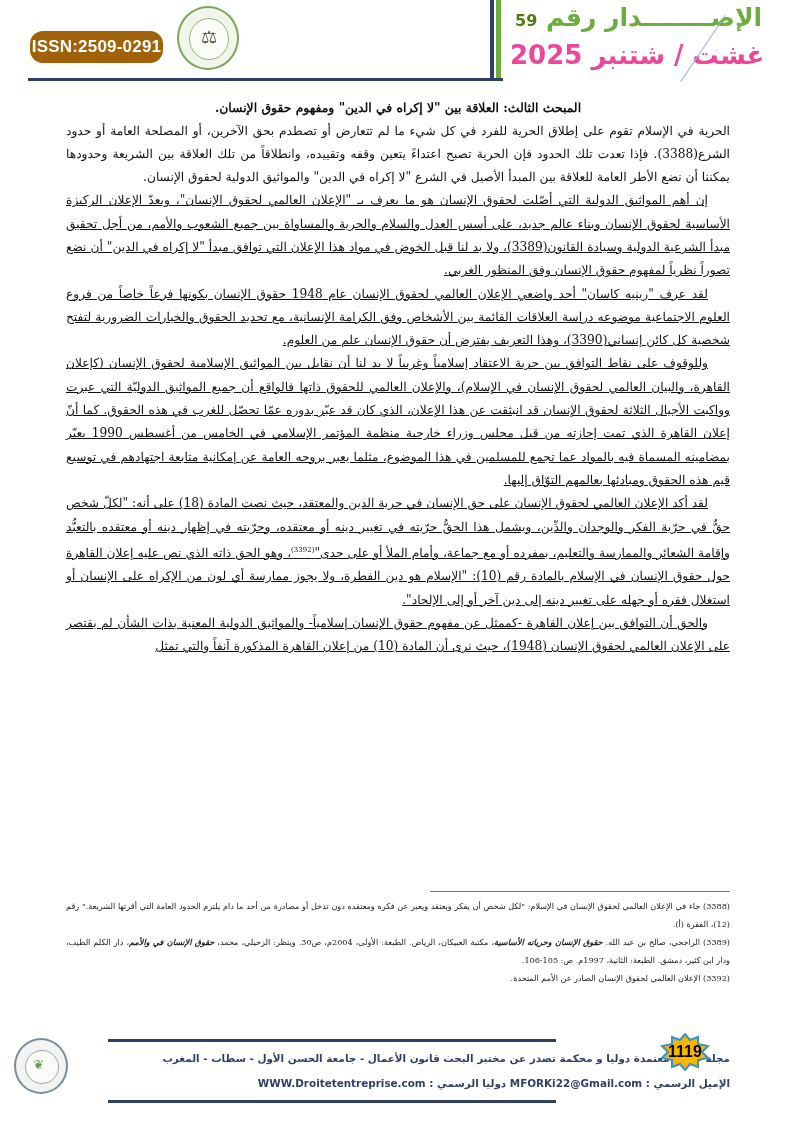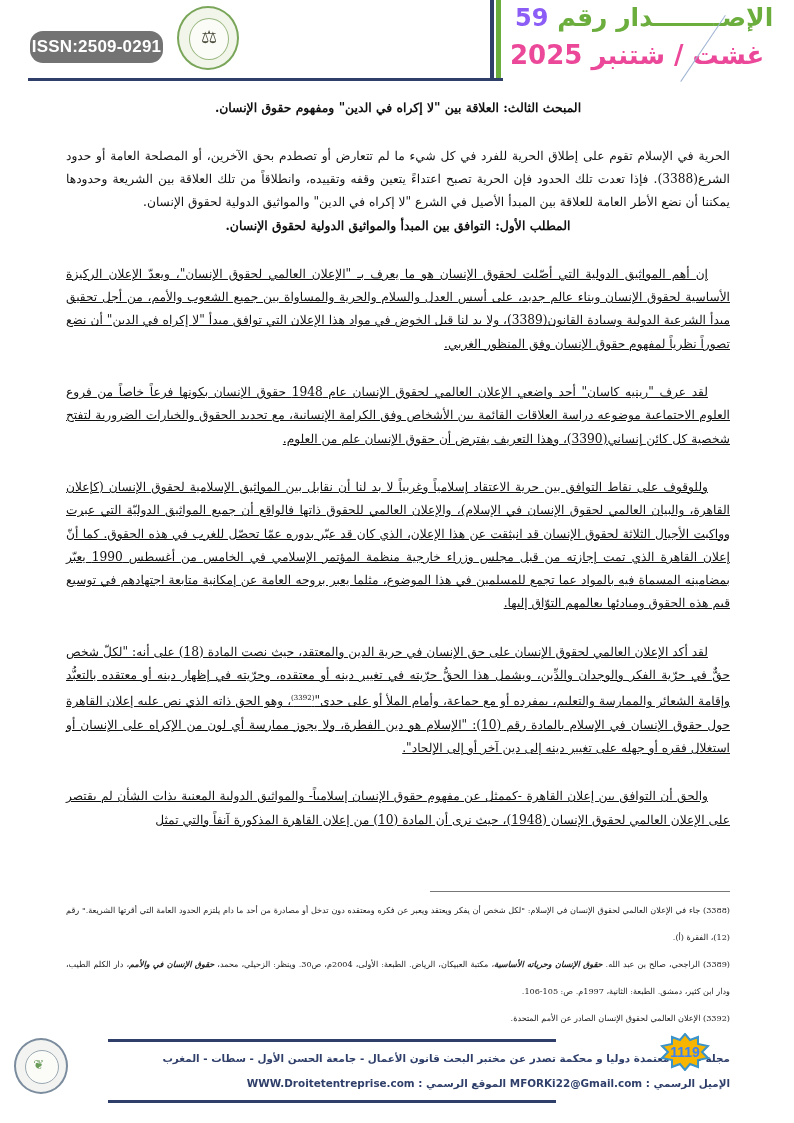--- a/index.html
+++ b/index.html
@@ -3,21 +3,21 @@
 <meta charset="utf-8">
 <style>
   * { box-sizing: border-box; margin: 0; padding: 0; }
   html, body { width: 794px; height: 1123px; background: #ffffff; overflow: hidden; }
   body { position: relative; font-family: "DejaVu Sans", sans-serif; color: #1a1a1a; }
 
   
   .header { position: absolute; left: 0; top: 0; width: 794px; height: 90px; }
   .issn-badge {
     position: absolute; left: 30px; top: 31px; width: 133px; height: 32px;
-    background: #737373; border-radius: 13px; color: #fff;
+    background: #a16207; border-radius: 13px; color: #fff;
     font-family: "Liberation Sans", sans-serif; font-size: 17px; font-weight: bold;
     display: flex; align-items: center; justify-content: center; letter-spacing: 0.2px;
   }
   .lab-seal {
     position: absolute; left: 177px; top: 6px; width: 62px; height: 64px;
     border-radius: 50%; border: 2px solid #7aa65a; background: #f2f6ea;
   }
   .lab-seal::before {
     content: ""; position: absolute; left: 10px; top: 10px; width: 38px; height: 40px;
     border-radius: 50%; border: 1px solid #99b77f; background: #fbfcf7;
@@ -45,21 +45,21 @@
   }
   .journal-logo .jl-book {
     position: absolute; left: 130px; top: 6px; width: 74px; height: 58px;
   }
   .vbar-blue { position: absolute; left: 490px; top: 0; width: 4px; height: 78px; background: #2f3f6a; }
   .vbar-green { position: absolute; left: 496px; top: 0; width: 5px; height: 78px; background: #6cae3e; }
   .issue-no {
     position: absolute; left: 515px; top: 3px; font-size: 25px; font-weight: bold;
     color: #6cae3e; direction: rtl; white-space: nowrap;
   }
-  .issue-no .num { color: #8b5cf6; font-size: 24px; }
+  .issue-no .num { color: #4d7c0f; font-size: 16px; }
   .issue-date {
     position: absolute; left: 510px; top: 40px; font-size: 26px; font-weight: bold;
     color: #ec4899; direction: rtl; white-space: nowrap;
   }
   .diag-line {
     position: absolute; left: 725px; top: 15px; width: 1px; height: 80px; background: #9fb4d2;
     transform: rotate(34deg); transform-origin: top left;
   }
   .header-rule {
     position: absolute; left: 28px; top: 78px; width: 475px; height: 3px; background: #2f3f6a;
@@ -67,44 +67,44 @@
 
   
   .content {
     position: absolute; left: 66px; top: 96px; width: 664px;
     direction: rtl; text-align: justify;
     font-family: "DejaVu Serif", serif; font-size: 12.2px; line-height: 23.3px; color: #111;
   }
   .content h2 {
     font-size: 12.4px; font-weight: bold; text-align: center; line-height: 23.5px;
   }
-  .content p { text-align-last: right; margin-top: 25px; }
+  .content p { text-align-last: right; }
   .content p.indent { text-indent: 22px; text-decoration: underline; }
   .content sup { font-size: 7px; }
 
   
   .fn-rule { position: absolute; left: 430px; top: 891px; width: 300px; height: 1px; background: #777; }
   .footnotes {
     position: absolute; left: 66px; top: 897px; width: 664px; direction: rtl;
-    font-family: "DejaVu Serif", serif; font-size: 8.1px; line-height: 27px; color: #222;
+    font-family: "DejaVu Serif", serif; font-size: 8.1px; line-height: 18px; color: #222;
     text-align: justify;
   }
   .footnotes b { font-style: italic; }
 
   
   .footer-rule-top { position: absolute; left: 108px; top: 1039px; width: 448px; height: 3px; background: #2f3f6a; }
   .footer-rule-bot { position: absolute; left: 108px; top: 1100px; width: 448px; height: 3px; background: #2f3f6a; }
   .page-star {
     position: absolute; left: 660px; top: 1033px; width: 50px; height: 38px;
   }
   .page-star svg { position: absolute; left: 0; top: 0; }
   .page-num {
     position: absolute; left: 0; top: 0; width: 50px; height: 38px;
     display: flex; align-items: center; justify-content: center;
-    font-family: "Liberation Sans", sans-serif; font-weight: bold; font-size: 14px; color: #3b82f6;
+    font-family: "Liberation Sans", sans-serif; font-weight: bold; font-size: 16px; color: #000000;
   }
   .footer-line1 {
     position: absolute; right: 64px; top: 1052px; direction: rtl; white-space: nowrap;
     font-size: 10.4px; font-weight: bold; color: #2f3f6a;
   }
   .footer-line2 {
     position: absolute; right: 64px; top: 1077px; direction: rtl; white-space: nowrap;
     font-size: 10.4px; font-weight: bold; color: #2f3f6a;
   }
   .footer-seal {
@@ -136,21 +136,20 @@
     <span class="num">59</span>
   </div>
   <div class="issue-date">غشت / شتنبر 2025</div>
   <div class="diag-line"></div>
   <div class="header-rule"></div>
 </div>
 
 <div class="content">
   <h2>المبحث الثالث: العلاقة بين "لا إكراه في الدين" ومفهوم حقوق الإنسان.</h2>
   <p>الحرية في الإسلام تقوم على إطلاق الحرية للفرد في كل شيء ما لم تتعارض أو تصطدم بحق الآخرين، أو المصلحة العامة أو حدود الشرع(3388). فإذا تعدت تلك الحدود فإن الحرية تصبح اعتداءً يتعين وقفه وتقييده، وانطلاقاً من تلك العلاقة بين الشريعة وحدودها يمكننا أن نضع الأطر العامة للعلاقة بين المبدأ الأصيل في الشرع "لا إكراه في الدين" والمواثيق الدولية لحقوق الإنسان.</p>
-  <h2>المطلب الأول: التوافق بين المبدأ والمواثيق الدولية لحقوق الإنسان.</h2>
   <p class="indent">إن أهم المواثيق الدولية التي أصّلت لحقوق الإنسان هو ما يعرف بـ "الإعلان العالمي لحقوق الإنسان"، ويعدّ الإعلان الركيزة الأساسية لحقوق الإنسان وبناء عالم جديد، على أسس العدل والسلام والحرية والمساواة بين جميع الشعوب والأمم، من أجل تحقيق مبدأ الشرعية الدولية وسيادة القانون(3389)، ولا بد لنا قبل الخوض في مواد هذا الإعلان التي توافق مبدأ "لا إكراه في الدين" أن نضع تصوراً نظرياً لمفهوم حقوق الإنسان وفق المنظور الغربي.</p>
   <p class="indent">لقد عرف "رينيه كاسان" أحد واضعي الإعلان العالمي لحقوق الإنسان عام 1948 حقوق الإنسان بكونها فرعاً خاصاً من فروع العلوم الاجتماعية موضوعه دراسة العلاقات القائمة بين الأشخاص وفق الكرامة الإنسانية، مع تحديد الحقوق والخيارات الضرورية لتفتح شخصية كل كائن إنساني(3390)، وهذا التعريف يفترض أن حقوق الإنسان علم من العلوم.</p>
   <p class="indent">وللوقوف على نقاط التوافق بين حرية الاعتقاد إسلامياً وغربياً لا بد لنا أن نقابل بين المواثيق الإسلامية لحقوق الإنسان (كإعلان القاهرة، والبيان العالمي لحقوق الإنسان في الإسلام)، والإعلان العالمي للحقوق ذاتها فالواقع أن جميع المواثيق الدوليّة التي عبرت وواكبت الأجيال الثلاثة لحقوق الإنسان قد انبثقت عن هذا الإعلان، الذي كان قد عبّر بدوره عمّا تحصّل للغرب في هذه الحقوق. كما أنّ إعلان القاهرة الذي تمت إجازته من قبل مجلس وزراء خارجية منظمة المؤتمر الإسلامي في الخامس من أغسطس 1990 يعبّر بمضامينه المسماة فيه بالمواد عما تجمع للمسلمين في هذا الموضوع، مثلما يعبر بروحه العامة عن إمكانية متابعة اجتهادهم في توسيع قيم هذه الحقوق ومبادئها بعالمهم التوّاق إليها.</p>
   <p class="indent"><span>لقد أكد الإعلان العالمي لحقوق الإنسان على حق الإنسان في حرية الدين والمعتقد، حيث نصت المادة (18) على أنه: "لكلّ شخص حقٌّ في حرّية الفكر والوجدان والدِّين، ويشمل هذا الحقُّ حرّيته في تغيير دينه أو معتقده، وحرّيته في إظهار دينه أو معتقده بالتعبُّد وإقامة الشعائر والممارسة والتعليم، بمفرده أو مع جماعة، وأمام الملأ أو على حدى"</span><sup>(3392)</sup><span>، وهو الحق ذاته الذي نص عليه إعلان القاهرة حول حقوق الإنسان في الإسلام بالمادة رقم (10): "الإسلام هو دين الفطرة، ولا يجوز ممارسة أي لون من الإكراه على الإنسان أو استغلال فقره أو جهله على تغيير دينه إلى دين آخر أو إلى الإلحاد".</span></p>
   <p class="indent">والحق أن التوافق بين إعلان القاهرة -كممثل عن مفهوم حقوق الإنسان إسلامياً- والمواثيق الدولية المعنية بذات الشأن لم يقتصر على الإعلان العالمي لحقوق الإنسان (1948)، حيث نرى أن المادة (10) من إعلان القاهرة المذكورة آنفاً والتي تمثل</p>
 </div>
 
 <div class="fn-rule"></div>
 <div class="footnotes">
   <div>
@@ -165,20 +164,20 @@
     <span>(3392)</span>
     <span>الإعلان العالمي لحقوق الإنسان الصادر عن الأمم المتحدة.</span>
   </div>
 </div>
 
 <div class="footer-seal">
   <span class="ico">❦</span>
 </div>
 <div class="footer-rule-top"></div>
 <div class="footer-line1">مجلة علمية معتمدة  دوليا و محكمة تصدر عن مختبر البحث قانون الأعمال - جامعة الحسن الأول - سطات - المغرب</div>
-<div class="footer-line2">الإميل الرسمي :  MFORKi22@Gmail.com  الموقع الرسمي : WWW.Droitetentreprise.com</div>
+<div class="footer-line2">الإميل الرسمي :  MFORKi22@Gmail.com  دوليا الرسمي : WWW.Droitetentreprise.com</div>
 <div class="footer-rule-bot"></div>
 <div class="page-star">
   <svg width="50" height="38" viewBox="0 0 50 38">
     <polygon id="starShape" points="25,1 30,7 38,4 38,11 48,13 42,19 48,25 38,27 38,34 30,31 25,37 20,31 12,34 12,27 2,25 8,19 2,13 12,11 12,4 20,7" fill="#f7b500" stroke="#3a93c9" stroke-width="2"></polygon>
   </svg>
   <div class="page-num">1119</div>
 </div>
 
 </body></html>

